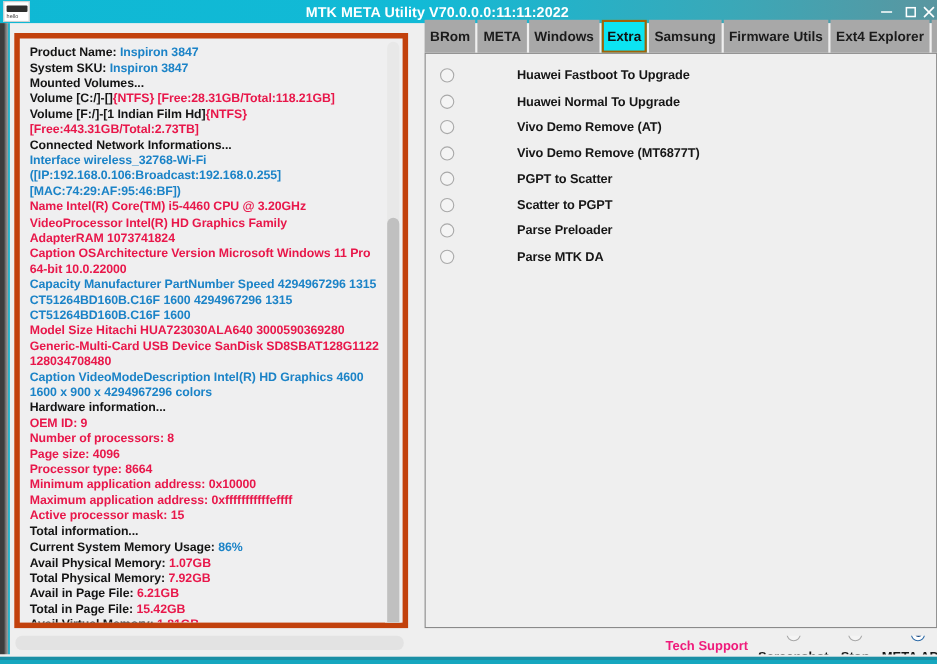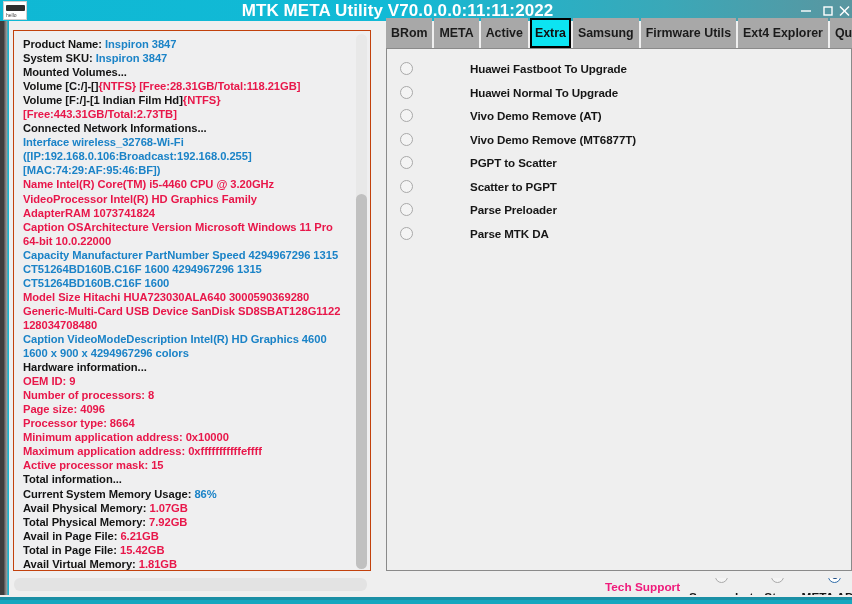--- a/index.html
+++ b/index.html
@@ -39,21 +39,21 @@
   }
   .app-icon .tiny {
     position: absolute; left: 2px; top: 11px;
     font-size: 5px; line-height: 5px;
     color: #444; font-family: "Liberation Sans", sans-serif;
   }
   .titlebar .title {
     flex: 1 1 auto;
     text-align: center;
     color: #ffffff;
-    font-size: 17px;
+    font-size: 13px;
     font-weight: bold;
     letter-spacing: 0.1px;
     margin-left: -27px;
   }
   .wincontrols {
     display: flex; align-items: center;
     gap: 0px;
     margin-right: 0px;
     flex: 0 0 auto;
     height: 21px;
@@ -78,21 +78,21 @@
     background: #efefef;
   }
   .frame-bottom .teal1 { position:absolute; left:0; top:2px; width:852px; height:3px; background:#1a8fa5; }
   .frame-bottom .teal2 { position:absolute; left:0; top:5px; width:852px; height:4px; background:#16a7bf; }
 
   
   .log-panel {
     position: absolute; left: 13px; top: 30px;
     width: 358px; height: 541px;
     background: #efeff0;
-    border: 1px solid #c2410c;
+    border: 5px solid #c2410c;
     overflow: hidden;
   }
   .log-inner {
     position: absolute; left: 0; top: 0;
     width: 340px; height: 541px;
     padding: 1px 4px 0 9px;
     overflow: hidden;
   }
   .log-line {
     font-size: 11.2px;
@@ -150,21 +150,21 @@
     font-size: 12.4px;
     font-weight: bold;
     display: flex; align-items: center;
     line-height: 18px;
     border: 1px solid transparent;
     white-space: nowrap;
   }
   .tab.active {
     background: #0ce4f2;
     color: #101010;
-    border: 2px solid #000000;
+    border: 2px solid #a16207;
     padding: 0 3px;
   }
 
   .right-panel {
     position: absolute; left: 386px; top: 48px;
     width: 466px; height: 523px;
     background: #efefef;
     border: 1px solid #8a8a8a;
   }
   .radio-list {
@@ -313,21 +313,21 @@
   <div class="progress-strip"></div>
 
   <div class="tabs-row">
       <div class="tab">
         <span>BRom</span>
       </div>
       <div class="tab">
         <span>META</span>
       </div>
       <div class="tab">
-        <span>Active</span>
+        <span>Windows</span>
       </div>
       <div class="tab active">
         <span>Extra</span>
       </div>
       <div class="tab">
         <span>Samsung</span>
       </div>
       <div class="tab">
         <span>Firmware Utils</span>
       </div>

